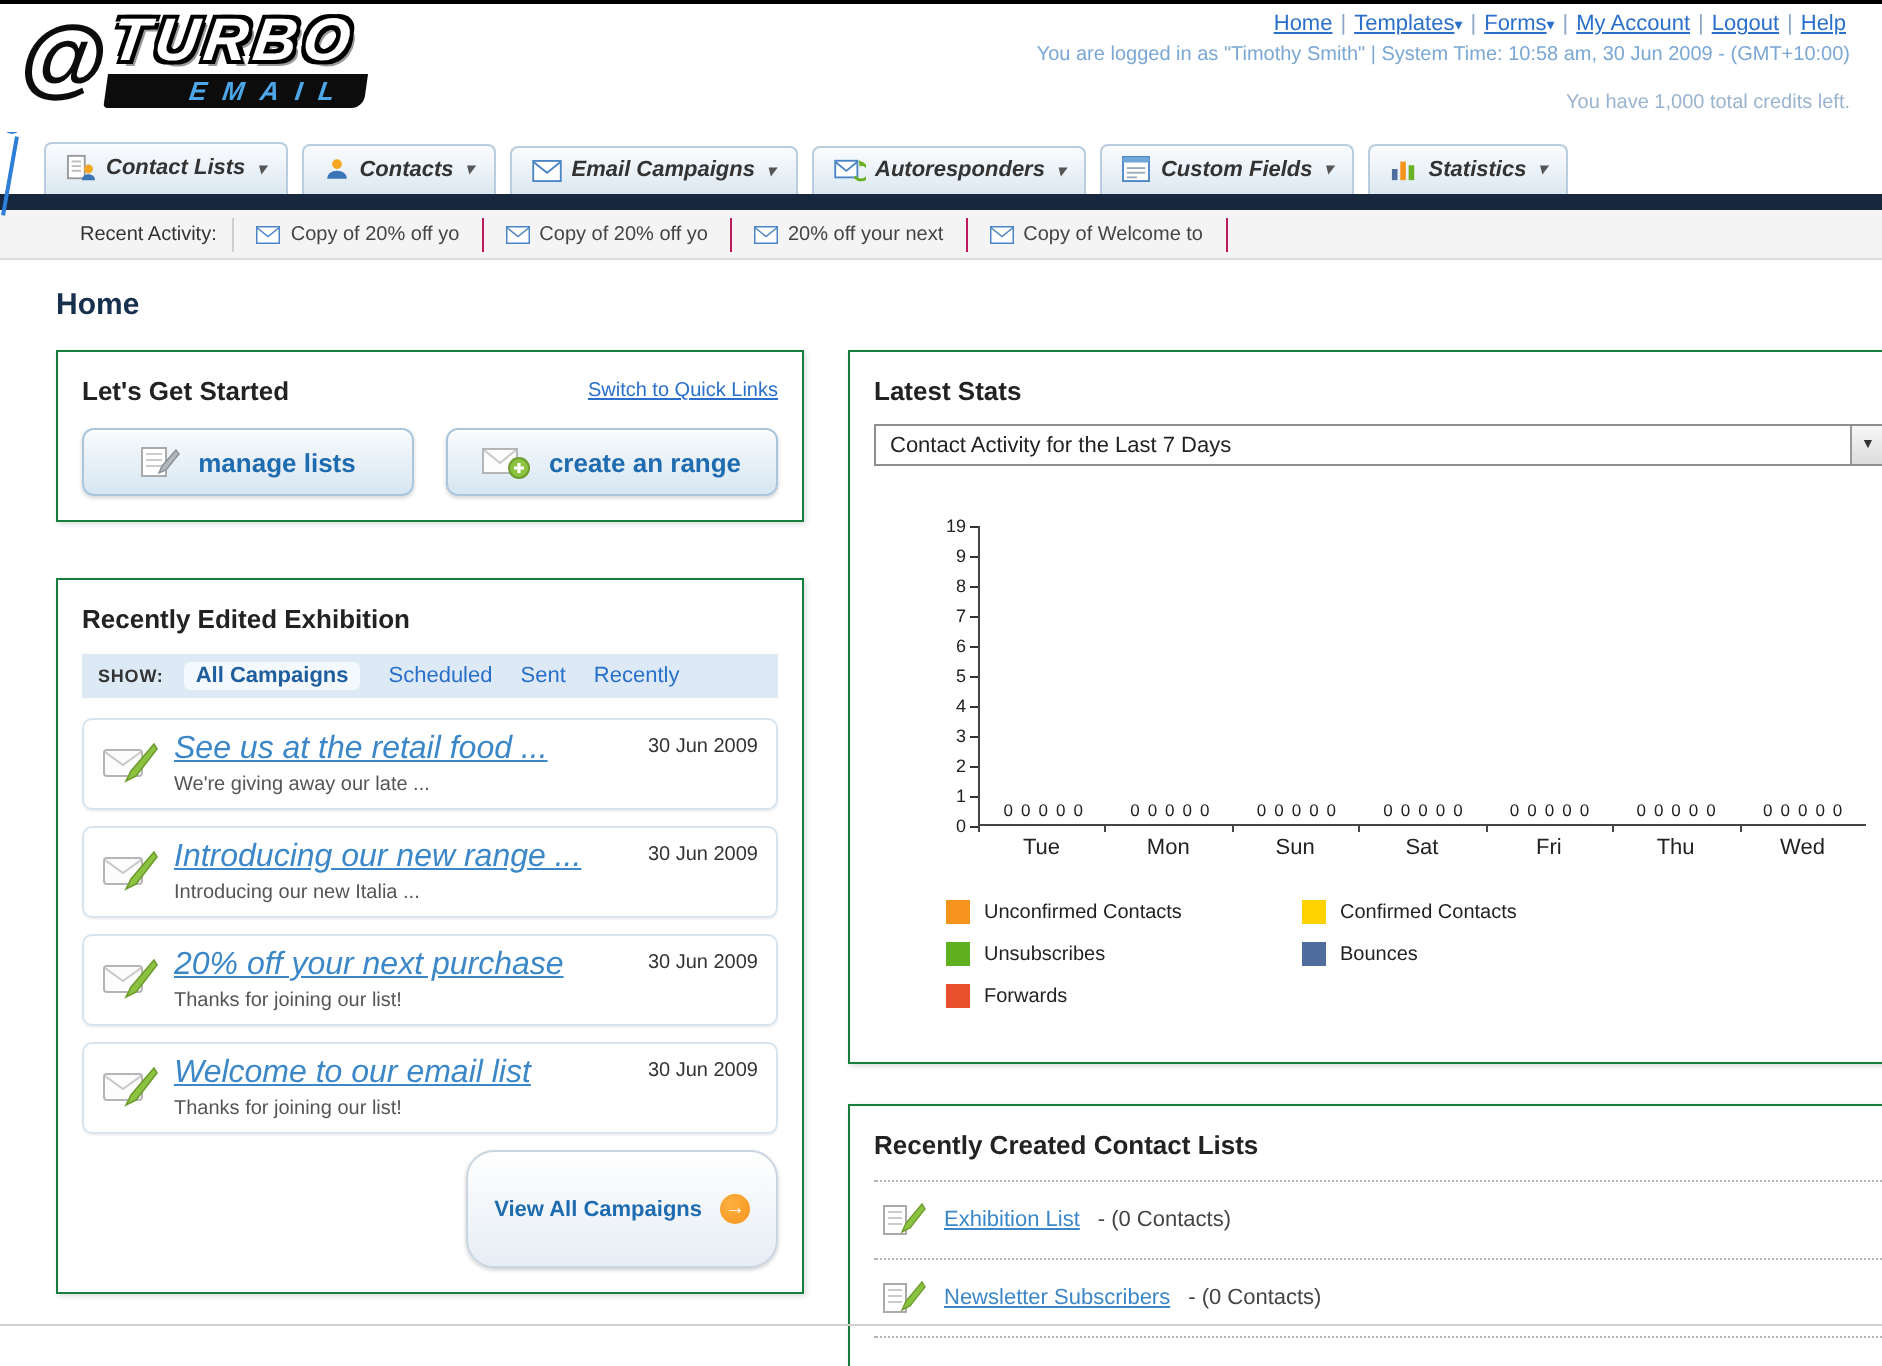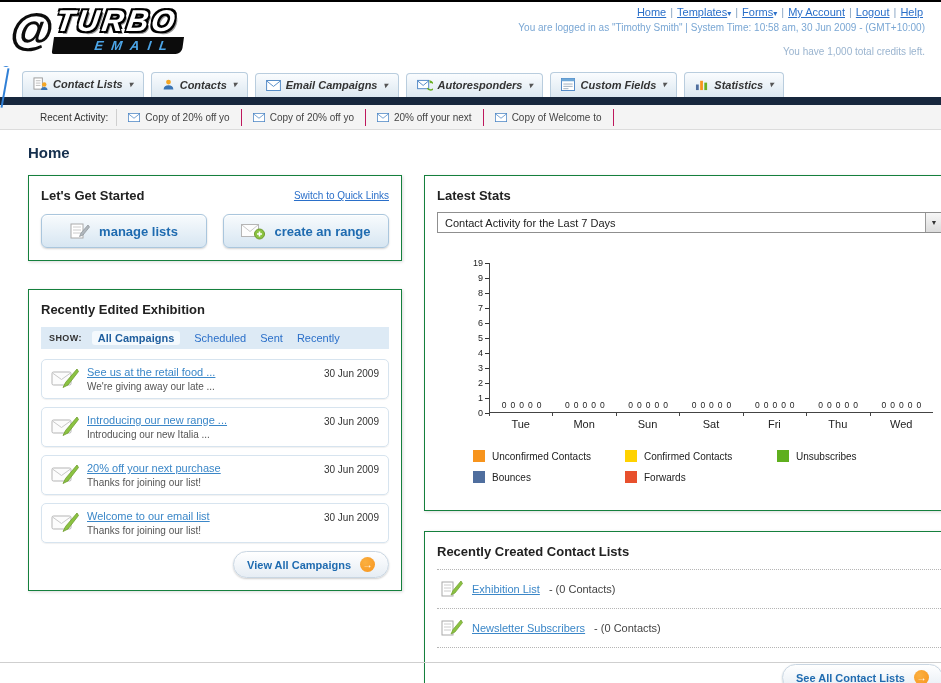--- a/index.html
+++ b/index.html
@@ -67,26 +67,26 @@
 
   
   .camp-tabs { display:flex; align-items:center; gap:6px; background:#ddeaf5; padding:4px 8px; margin:10px 0; font-size:11px; }
   .show-label { font-weight:bold; color:#333; font-size:9px; letter-spacing:.4px; }
   .camp-filters { display:flex; align-items:center; gap:14px; margin-left:4px; }
   .camp-filter { color:#2a6fc9; cursor:pointer; }
   .camp-filter.selected { background:#f4f9fd; border-radius:3px; padding:1px 6px; color:#1f5e9e; font-weight:bold; }
   .camp-row { display:flex; align-items:center; gap:8px; border:1px solid #d7e4ef; border-radius:5px; padding:6px 9px; margin-bottom:8px; box-shadow:0 1px 1px rgba(0,0,0,.06); }
   .camp-icon { flex:none; display:inline-flex; line-height:0; }
   .camp-text { flex:1; min-width:0; }
-  .camp-title { display:block; color:#3b87c8; text-decoration:underline; cursor:pointer; font-size:11px; white-space:nowrap; overflow:hidden; }
+  .camp-title { display:block; color:#3b87c8; text-decoration:underline; cursor:pointer; font-size:16px; white-space:nowrap; overflow:hidden;font-style:italic; }
   .camp-sub { color:#555; font-size:10px; margin-top:3px; white-space:nowrap; overflow:hidden; }
   .camp-date { flex:none; align-self:flex-start; color:#333; font-size:10px; margin-top:2px; }
   .view-all-row { display:flex; justify-content:flex-end; margin-top:6px; }
   .pill-btn { display:flex; align-items:center; gap:9px; background:linear-gradient(#ffffff,#e6edf4); border:1px solid #c9d6e2; border-radius:14px;
-    padding:5px 13px; color:#1f6bb0; font-weight:bold; font-size:11px; cursor:pointer; box-shadow:0 1px 2px rgba(0,0,0,.2); font-family:inherit; }
+    padding:21px 13px; color:#1f6bb0; font-weight:bold; font-size:11px; cursor:pointer; box-shadow:0 1px 2px rgba(0,0,0,.2); font-family:inherit; }
   .arrow-circle { width:15px; height:15px; border-radius:50%; background:radial-gradient(circle at 35% 35%, #fbb040, #f7941d);
     color:#fff; font-size:10px; line-height:15px; display:inline-flex; align-items:center; justify-content:center; font-weight:bold; }
 
   
   .stats-select { margin-top:9px; border:1px solid #8f8f8f; background:#fff; height:21px; display:flex; align-items:center; justify-content:space-between;
     padding-left:7px; font-size:11px; color:#222; cursor:pointer; }
   .select-arrow { width:17px; height:100%; border-left:1px solid #999; background:linear-gradient(#f7f7f7,#dcdcdc); display:flex; align-items:center; justify-content:center; font-size:7px; color:#333; }
   .chart { display:flex; margin:30px 10px 2px 28px; }
   .y-axis { width:24px; flex:none; position:relative; height:150px; }
   .y-tick { position:absolute; right:0; transform:translateY(-50%); display:flex; align-items:center; gap:2px; font-size:9px; color:#222; }
@@ -94,21 +94,21 @@
   .plot-wrap { flex:1; }
   .plot { border-left:1px solid #444; border-bottom:1px solid #444; height:150px; display:flex; }
   .chart-group { flex:1; display:flex; flex-direction:column; justify-content:flex-end; align-items:center; }
   .bars { display:flex; align-items:flex-end; gap:1px; }
   .bar { width:5px; }
   .vals { display:flex; gap:4px; font-size:8.5px; color:#222; margin-bottom:2px; }
   .x-labels { display:flex; }
   .x-label { flex:1; text-align:center; font-size:11px; color:#222; padding-top:5px; position:relative; }
   .x-label::before { content:''; position:absolute; left:0; top:-1px; width:1px; height:4px; background:#444; }
   .legend { margin:20px 0 6px 36px; display:flex; flex-wrap:wrap; width:470px; }
-  .legend-item { width:152px; display:flex; align-items:center; gap:7px; font-size:10px; color:#222; margin-bottom:9px; }
+  .legend-item { width:178px; display:flex; align-items:center; gap:7px; font-size:10px; color:#222; margin-bottom:9px; }
   .swatch { width:12px; height:12px; flex:none; }
 
   
   .cl-title { padding-bottom:10px; border-bottom:1px dotted #b5b5b5; }
   .cl-item { display:flex; align-items:center; gap:9px; padding:10px 4px; border-bottom:1px dotted #b5b5b5; }
   .cl-icon { display:inline-flex; line-height:0; }
   .cl-link { color:#3b87c8; text-decoration:underline; cursor:pointer; font-size:11px; }
   .cl-detail { color:#444; font-size:11px; }
   .cl-btn-row { margin-top:16px; }
 

